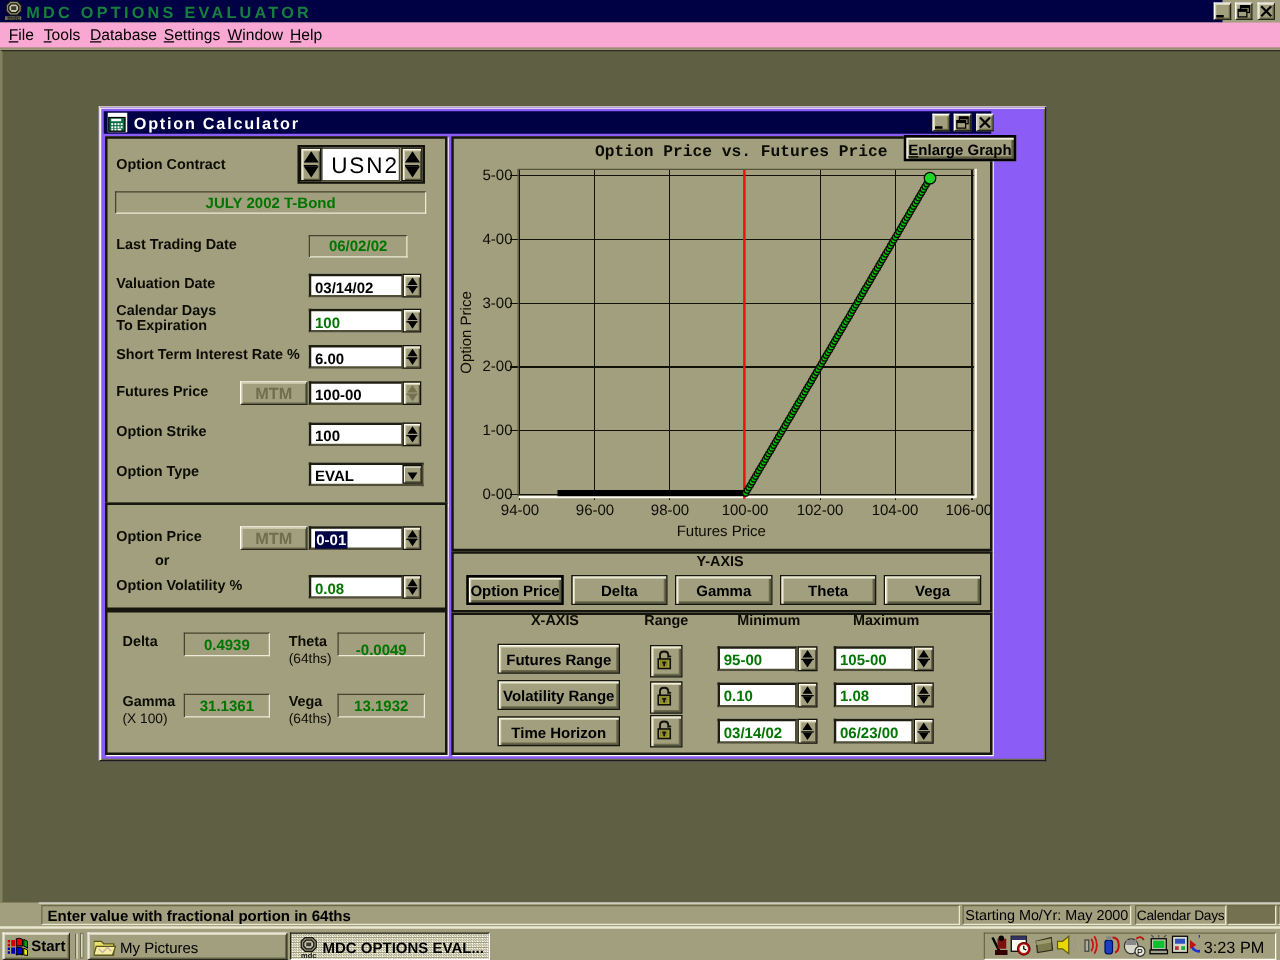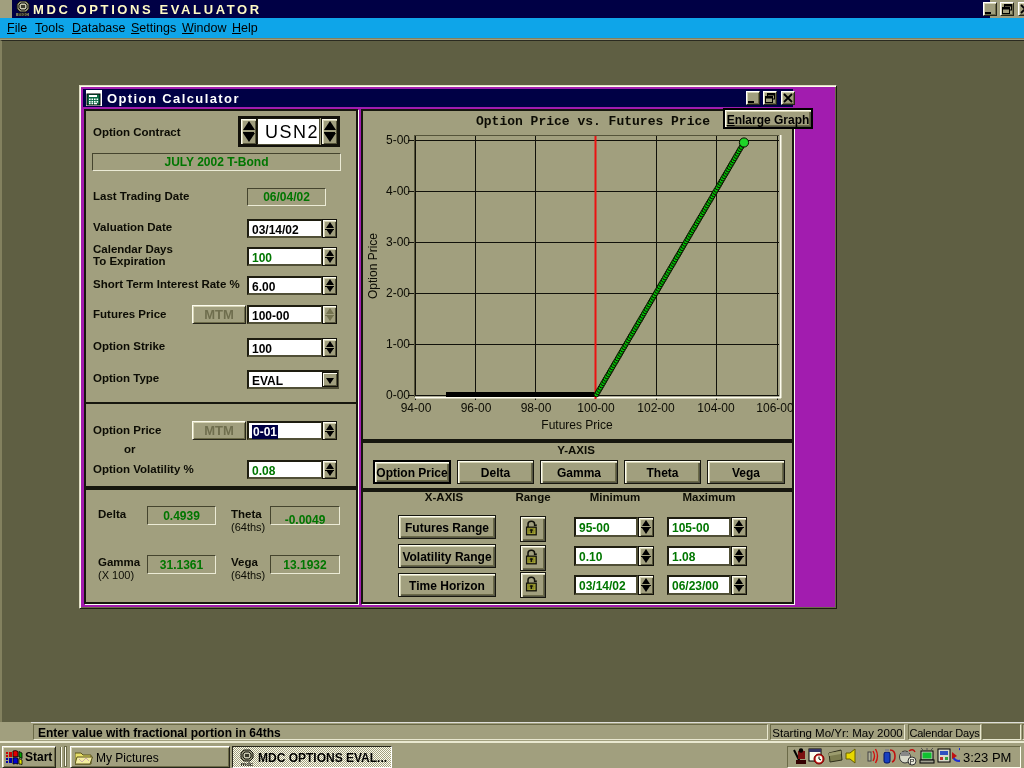--- a/index.html
+++ b/index.html
@@ -1,29 +1,29 @@
 <!DOCTYPE html>
 <html><head><meta charset="utf-8"><style>
 *{margin:0;padding:0;box-sizing:border-box;}
 body{font-family:"Liberation Sans",sans-serif;}
 #root{position:relative;width:1024px;height:768px;background:#a19f7e;overflow:hidden;font-family:"Liberation Sans",sans-serif;}
 .abs{position:absolute;}
 .b{font-weight:bold;}
-#titlebar{position:absolute;left:12px;top:0;width:978px;height:18px;background:#000045;color:#fef9c3;}
-#menubar{position:absolute;left:0;top:18px;width:1024px;height:21px;background:#0ea5e9;color:#000;font-size:12.5px;border-bottom:1px solid #83815f;}
+#titlebar{position:absolute;left:0;top:0;width:978px;height:18px;background:#000045;color:#15803d;}
+#menubar{position:absolute;left:0;top:18px;width:1024px;height:21px;background:#f9a8d4;color:#000;font-size:12.5px;border-bottom:1px solid #83815f;}
 .mi{position:absolute;top:3px;}
 .mi u{text-decoration:underline;}
 #mdi{position:absolute;left:0;top:40px;width:1024px;height:682px;background:#5f5f43;border-top:1px solid #2a2a20;border-left:2px solid #83815f;}
 #statusbar{position:absolute;left:0;top:722px;width:1024px;height:33px;background:#a19f7e;border-top:1px solid #dededa;margin-left:31px;}
 #taskbar{position:absolute;left:0;top:741px;width:1024px;height:27px;background:#a19f7e;border-top:2px solid #e9e8d0;}
 .spanel{position:absolute;top:1px;height:16px;border:1px solid;border-color:#6b6a48 #e9e8d0 #e9e8d0 #6b6a48;font-size:12px;color:#000;}
 .tbtn{position:absolute;top:3px;height:22px;background:#a19f7e;border:1px solid;border-color:#fff #26251a #26251a #fff;box-shadow:inset 1px 1px 0 #d6d4b4,inset -1px -1px 0 #6b6a48;font-size:12px;color:#000;}
 .cap{position:absolute;width:14px;height:14px;line-height:10px;background:#a19f7e;border:1px solid;border-color:#fff #26251a #26251a #fff;box-shadow:inset 1px 1px 0 #d6d4b4,inset -1px -1px 0 #6b6a48;font-size:10px;text-align:center;line-height:12px;color:#000;font-weight:bold;}
 
-#win{position:absolute;left:79px;top:85px;width:758px;height:524px;background:#a21caf;border:1px solid;border-color:#dfddc2 #1c1c12 #1c1c12 #dfddc2;box-shadow:inset 1px 1px 0 #fdfcee,inset -1px -1px 0 #6b6a48;}
+#win{position:absolute;left:79px;top:85px;width:758px;height:524px;background:#8b5cf6;border:1px solid;border-color:#dfddc2 #1c1c12 #1c1c12 #dfddc2;box-shadow:inset 1px 1px 0 #fdfcee,inset -1px -1px 0 #6b6a48;}
 #wtitle{position:absolute;left:3px;top:3px;width:710px;height:18px;background:#000045;color:#fff;}
 .panel{position:absolute;border:2px solid #16160e;box-shadow:1px 1px 0 #fbfbf2;background:#a19f7e;}
 .lbl{position:absolute;font-size:11.5px;font-weight:bold;color:#0c0c04;white-space:nowrap;}
 .rlbl{position:absolute;font-size:11px;color:#0c0c04;white-space:nowrap;}
 .edit{position:absolute;background:#fff;border:2px solid;border-color:#1e1d10 #504f36 #504f36 #1e1d10;font-size:12px;font-weight:bold;color:#000;padding:2px 0 0 3px;}
 .green{color:#007600;}
 .sunk{position:absolute;background:#a19f7e;border:1px solid;border-color:#45442e #ecebd6 #ecebd6 #45442e;font-size:12px;font-weight:bold;color:#007600;text-align:center;}
 .spin2{position:absolute;width:16px;background:#a19f7e;border:1px solid #12110a;box-shadow:inset 1px 1px 0 #fdfcee,inset 2px 2px 0 #d6d4b4,inset -1px -1px 0 #55543a;}
 .spin2 .su{position:absolute;left:50%;transform:translateX(-50%);top:2px;width:0;height:0;border:4px solid transparent;border-top:none;border-bottom:6px solid #000;}
 .spin2 .sm{position:absolute;left:2px;right:2px;top:50%;height:1px;background:#000;}
@@ -130,21 +130,21 @@
         <span class="sd"></span>
       </div>
     <div class="edit" style="left:177px;top:32px;width:63px;height:27px;font-size:18px;font-weight:normal;padding:3px 0 0 7px;letter-spacing:1.5px;border-width:1px;">USN2</div>
     <div class="spin2 big" style="left:241px;top:32px;height:27px;">
         <span class="su"></span>
         <span class="sm"></span>
         <span class="sd"></span>
       </div>
     <div class="sunk" style="left:12px;top:67px;width:249px;height:18px;padding-top:1px;">JULY 2002 T-Bond</div>
     <div class="lbl" style="left:13px;top:104px;">Last Trading Date</div>
-    <div class="sunk" style="left:167px;top:102px;width:79px;height:18px;padding-top:1px;">06/04/02</div>
+    <div class="sunk" style="left:167px;top:102px;width:79px;height:18px;padding-top:1px;">06/02/02</div>
     <div class="lbl" style="left:13px;top:135px;">Valuation Date</div>
     <div class="edit" style="left:167px;top:133px;width:76px;height:19px;">03/14/02</div>
     <div class="spin2" style="left:242px;top:133px;height:19px;width:15px;">
         <span class="su"></span>
         <span class="sm"></span>
         <span class="sd"></span>
       </div>
     <div class="lbl" style="left:13px;top:157px;">Calendar Days<br>To Expiration</div>
     <div class="edit green" style="left:167px;top:161px;width:76px;height:19px;">100</div>
     <div class="spin2" style="left:242px;top:161px;height:19px;width:15px;">

